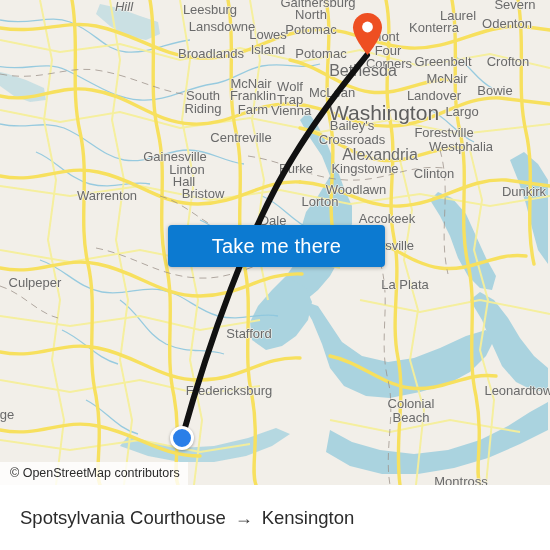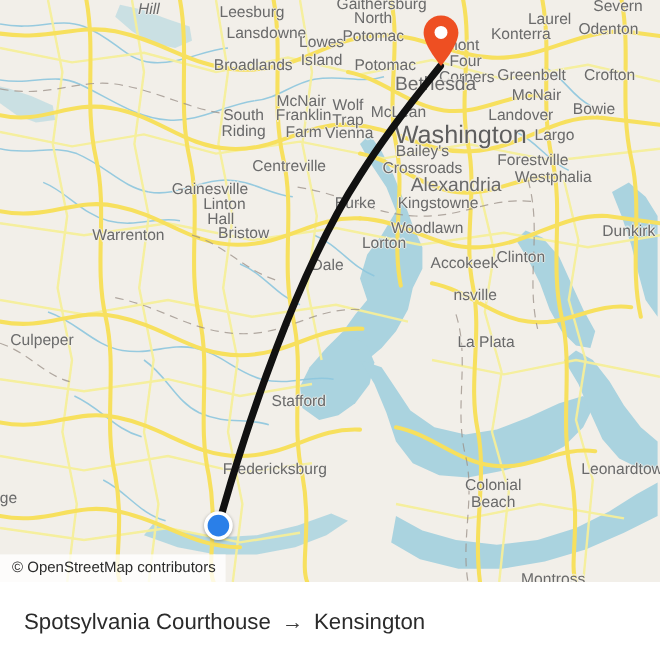--- a/index.html
+++ b/index.html
@@ -283,21 +283,21 @@
         <div class="map-label sz-md" style="left: 352px; top: 140px;">Crossroads</div>
         <div class="map-label sz-md" style="left: 444px; top: 133px;">Forestville</div>
         <div class="map-label sz-md" style="left: 461px; top: 147px;">Westphalia</div>
         <div class="map-label sz-md" style="left: 241px; top: 138px;">Centreville</div>
         <div class="map-label sz-md" style="left: 175px; top: 157px;">Gainesville</div>
         <div class="map-label sz-lg" style="left: 380px; top: 155px;">Alexandria</div>
         <div class="map-label sz-md" style="left: 187px; top: 170px;">Linton</div>
         <div class="map-label sz-md" style="left: 184px; top: 182px;">Hall</div>
         <div class="map-label sz-md" style="left: 296px; top: 169px;">Burke</div>
         <div class="map-label sz-md" style="left: 365px; top: 169px;">Kingstowne</div>
-        <div class="map-label sz-md" style="left: 434px; top: 174px; margin-top: 40px;">Clinton</div>
+        <div class="map-label sz-md" style="left: 434px; top: 174px;">Clinton</div>
         <div class="map-label sz-md" style="left: 203px; top: 194px;">Bristow</div>
         <div class="map-label sz-md" style="left: 356px; top: 190px;">Woodlawn</div>
         <div class="map-label sz-md" style="left: 524px; top: 192px;">Dunkirk</div>
         <div class="map-label sz-md" style="left: 107px; top: 196px;">Warrenton</div>
         <div class="map-label sz-md" style="left: 320px; top: 202px;">Lorton</div>
         <div class="map-label sz-md" style="left: 387px; top: 219px;">Accokeek</div>
         <div class="map-label sz-md" style="left: 273px; top: 221px;">Dale</div>
         <div class="map-label sz-md" style="left: 396px; top: 246px;">nsville</div>
         <div class="map-label sz-md" style="left: 35px; top: 283px;">Culpeper</div>
         <div class="map-label sz-md" style="left: 405px; top: 285px;">La Plata</div>
@@ -317,20 +317,21 @@
     <div id="origin-marker"></div>
 
     <div id="destination-marker">
       <svg viewBox="0 0 31 44" width="31" height="44">
         <path d="M15.5,1 C7.5,1 1,7.4 1,15.3 C1,26 15.5,43 15.5,43 C15.5,43 30,26 30,15.3
                  C30,7.4 23.5,1 15.5,1 Z" fill="#ee4f22"></path>
         <circle cx="15.5" cy="15" r="5.4" fill="#ffffff"></circle>
       </svg>
     </div>
 
+    <button id="cta-button">Take me there</button>
 
     <div id="attribution">© OpenStreetMap contributors</div>
   </div>
 
   <div id="footer">
     <div id="trip-summary">
       <span>Spotsylvania Courthouse</span>
       <span id="trip-arrow-icon">→</span>
       <span>Kensington</span>
     </div>

